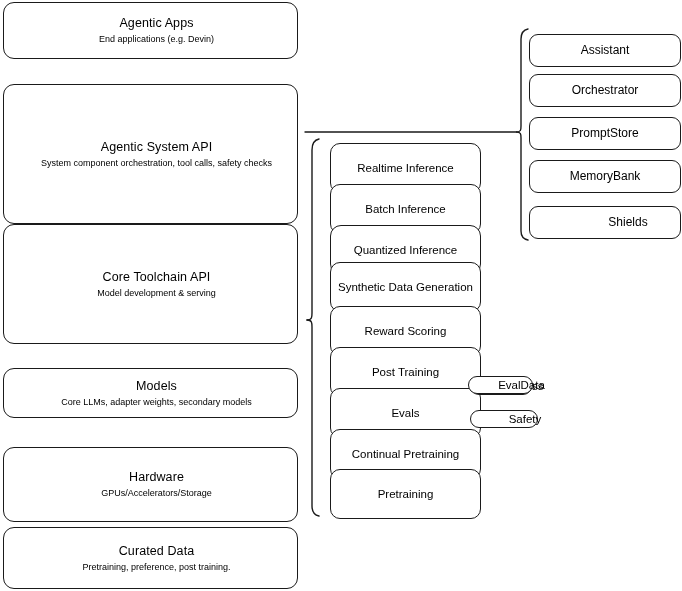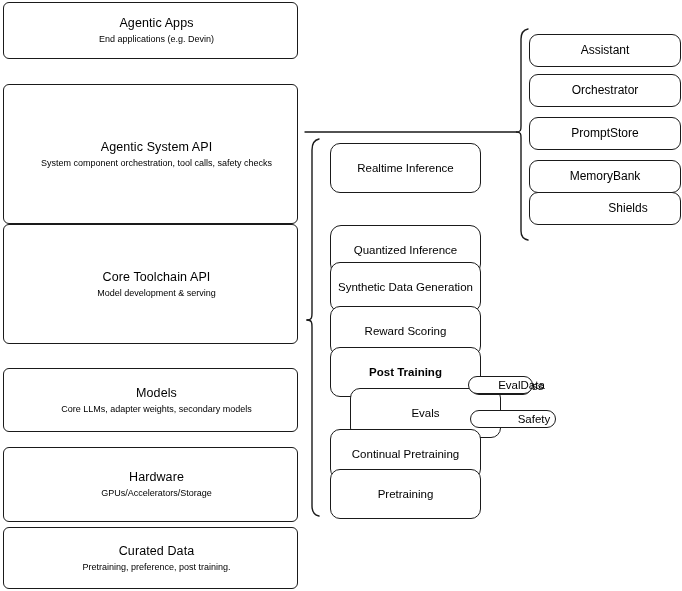--- a/index.html
+++ b/index.html
@@ -34,21 +34,21 @@
     flex-direction: column;
     align-items: center;
     justify-content: center;
     text-align: center;
   }
 
   
   .layer-box {
     left: 3px;
     width: 295px;
-    border-radius: 6px;
+    border-radius: 11px;
     padding-left: 12px;
   }
   .layer-title {
     font-size: 12.5px;
     line-height: 16px;
     letter-spacing: .1px;
     white-space: nowrap;
   }
   .layer-sub {
     font-size: 9px;
@@ -135,83 +135,86 @@
   <div class="box layer-box" style="top:84px;height:140px;">
     <div class="layer-title">Agentic System API</div>
     <div class="layer-sub">System component orchestration, tool calls, safety checks</div>
   </div>
 
   <div class="box layer-box" style="top:224px;height:120px;">
     <div class="layer-title">Core Toolchain API</div>
     <div class="layer-sub">Model development &amp; serving</div>
   </div>
 
-  <div class="box layer-box" style="top:368px;height:64px;">
+  <div class="box layer-box" style="top:368px;height:50px;">
     <div class="layer-title">Models</div>
     <div class="layer-sub">Core LLMs, adapter weights, secondary models</div>
   </div>
 
   <div class="box layer-box" style="top:447px;height:75px;">
     <div class="layer-title">Hardware</div>
     <div class="layer-sub">GPUs/Accelerators/Storage</div>
   </div>
 
   <div class="box layer-box" style="top:527px;height:62px;">
     <div class="layer-title">Curated Data</div>
     <div class="layer-sub">Pretraining, preference, post training.</div>
   </div>
 
   <div class="box cap-box" style="top:143px;">
     <div class="cap-label">Realtime Inference</div>
   </div>
+  <div class="box cap-box" style="top:184px;">
+    <div class="cap-label">Batch Inference</div>
+  </div>
   <div class="box cap-box" style="top:225px;border-radius:11px;">
     <div class="cap-label">Quantized Inference</div>
   </div>
   <div class="box cap-box" style="top:262px;align-items:center;">
     <div class="cap-label">Synthetic Data Generation</div>
   </div>
   <div class="box cap-box" style="top:306px;">
     <div class="cap-label">Reward Scoring</div>
   </div>
-  <div class="box cap-box" style="top:347px;font-weight:bold;">
+  <div class="box cap-box" style="top:347px;">
     <div class="cap-label">Post Training</div>
   </div>
-  <div class="box cap-box" style="top:388px;margin-left:20px;">
+  <div class="box cap-box" style="top:388px;">
     <div class="cap-label">Evals</div>
   </div>
   <div class="box cap-box" style="top:429px;">
     <div class="cap-label">Continual Pretraining</div>
   </div>
   <div class="box cap-box" style="top:469px;">
     <div class="cap-label">Pretraining</div>
   </div>
 
   <div class="pill" style="left:470px;top:377px;width:62px;">
     <span class="pill-label">Harness</span>
   </div>
   <div class="pill" style="left:468px;top:376px;width:65px;">
     <span class="pill-label">EvalData</span>
   </div>
-  <div class="pill" style="left:470px;top:410px;width:86px;">
+  <div class="pill" style="left:470px;top:410px;width:68px;">
     <span class="pill-label">Safety</span>
   </div>
 
   <div class="box comp-box" style="top:34px;">
     <div class="comp-label">Assistant</div>
   </div>
   <div class="box comp-box" style="top:74px;">
     <div class="comp-label">Orchestrator</div>
   </div>
   <div class="box comp-box" style="top:117px;">
     <div class="comp-label">PromptStore</div>
   </div>
   <div class="box comp-box" style="top:160px;">
     <div class="comp-label">MemoryBank</div>
   </div>
-  <div class="box comp-box" style="top:192px;padding-left:46px;">
+  <div class="box comp-box" style="top:206px;padding-left:46px;">
     <div class="comp-label">Shields</div>
   </div>
 
   <svg class="overlay" viewBox="0 0 682 591" width="682" height="591">
 
     <line x1="305" y1="132" x2="515" y2="132"></line>
 
     <path d="M 516 132
              C 521 132, 521 130, 521 126
              L 521 39

